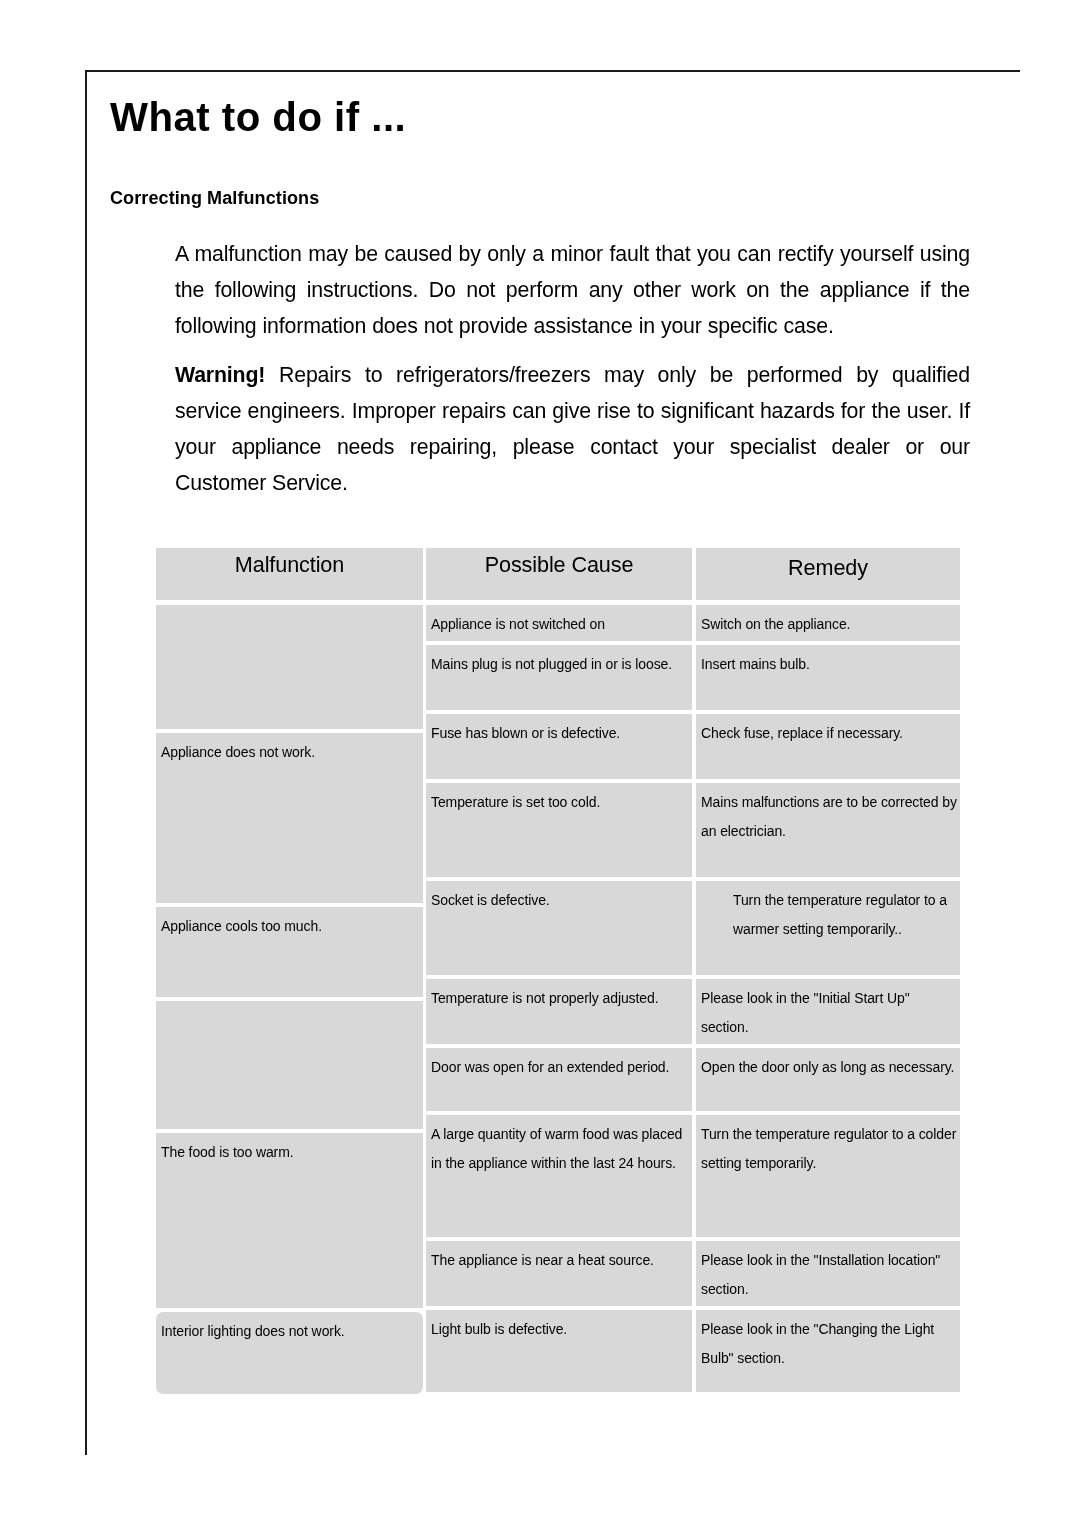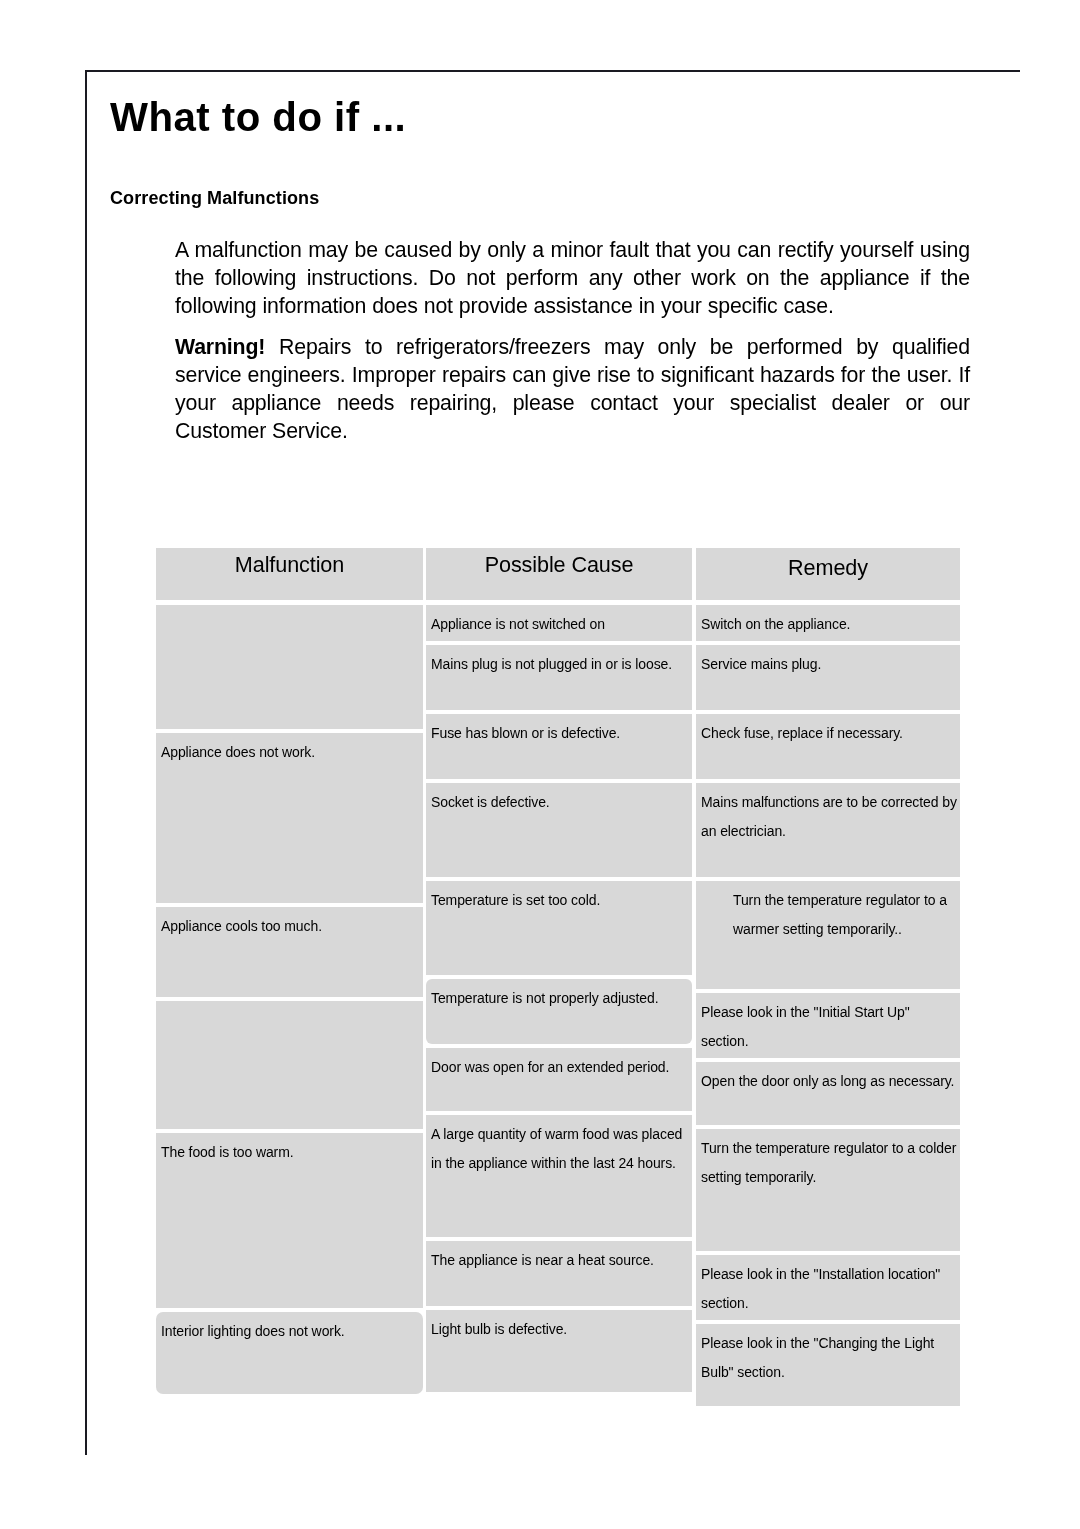--- a/index.html
+++ b/index.html
@@ -71,21 +71,21 @@
     line-height: 1.1;
   }
 
   .body-block {
     margin-left: 65px;
     width: 795px;
   }
 
   p.para {
     font-size: 21.3px;
-    line-height: 28px;
+    line-height: 36px;
     text-align: justify;
     margin: 0;
     letter-spacing: -0.15px;
     word-spacing: 0.2px;
   }
   p.para.first { margin-top: 27px; }
   p.para.second { margin-top: 13px; }
   p.para b { font-weight: bold; }
 
   
@@ -167,34 +167,34 @@
         <div class="cell" style="height: 170px;">Appliance does not work.</div>
         <div class="cell" style="height: 90px;">Appliance cools too much.</div>
         <div class="cell blank" style="height: 128px;"></div>
         <div class="cell" style="height: 175px;">The food is too warm.</div>
         <div class="cell" style="height: 82px; border-radius: 7px;">Interior lighting does not work.</div>
       </div>
     <div class="col col-cause" id="stack-cause">
         <div class="cell" style="height: 36px;">Appliance is not switched on</div>
         <div class="cell" style="height: 65px;">Mains plug is not plugged in or is loose.</div>
         <div class="cell" style="height: 65px;">Fuse has blown or is defective.</div>
+        <div class="cell" style="height: 94px;">Temperature is set too cold.</div>
         <div class="cell" style="height: 94px;">Socket is defective.</div>
-        <div class="cell" style="height: 94px;">Temperature is set too cold.</div>
-        <div class="cell" style="height: 65px; border-radius: 6px;">Temperature is not properly adjusted.</div>
+        <div class="cell" style="height: 65px;">Temperature is not properly adjusted.</div>
         <div class="cell" style="height: 63px;">Door was open for an extended period.</div>
         <div class="cell" style="height: 122px;">A large quantity of warm food was placed in the appliance within the last 24 hours.</div>
         <div class="cell" style="height: 65px;">The appliance is near a heat source.</div>
         <div class="cell" style="height: 82px;">Light bulb is defective.</div>
       </div>
     <div class="col col-remedy" id="stack-remedy">
         <div class="cell" style="height: 36px;">Switch on the appliance.</div>
-        <div class="cell" style="height: 65px;">Service mains plug.</div>
+        <div class="cell" style="height: 65px;">Insert mains bulb.</div>
         <div class="cell" style="height: 65px;">Check fuse, replace if necessary.</div>
         <div class="cell" style="height: 94px;">Mains malfunctions are to be corrected by an electrician.</div>
-        <div class="cell" style="height: 108px; padding-left: 37px;">Turn the temperature regulator to a warmer setting temporarily..</div>
+        <div class="cell" style="height: 94px; padding-left: 37px;">Turn the temperature regulator to a warmer setting temporarily..</div>
         <div class="cell" style="height: 65px;">Please look in the "Initial Start Up" section.</div>
         <div class="cell" style="height: 63px;">Open the door only as long as necessary.</div>
         <div class="cell" style="height: 122px;">Turn the temperature regulator to a colder setting temporarily.</div>
         <div class="cell" style="height: 65px;">Please look in the "Installation location" section.</div>
         <div class="cell" style="height: 82px;">Please look in the "Changing the Light Bulb" section.</div>
       </div>
   </div>
 
 </div>
 

